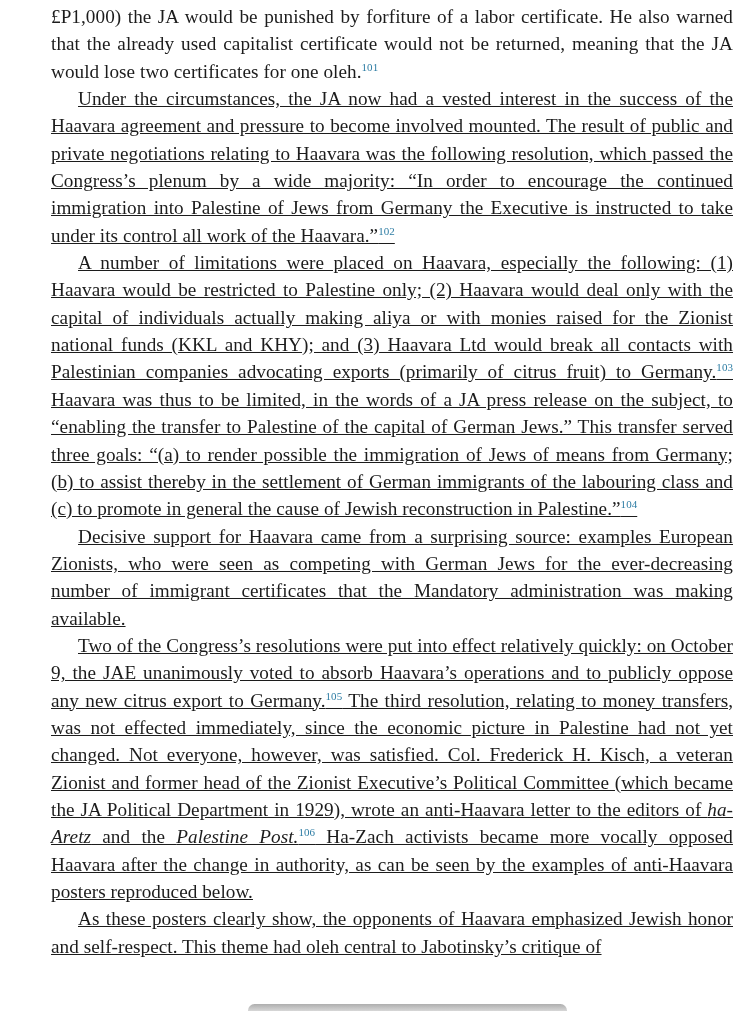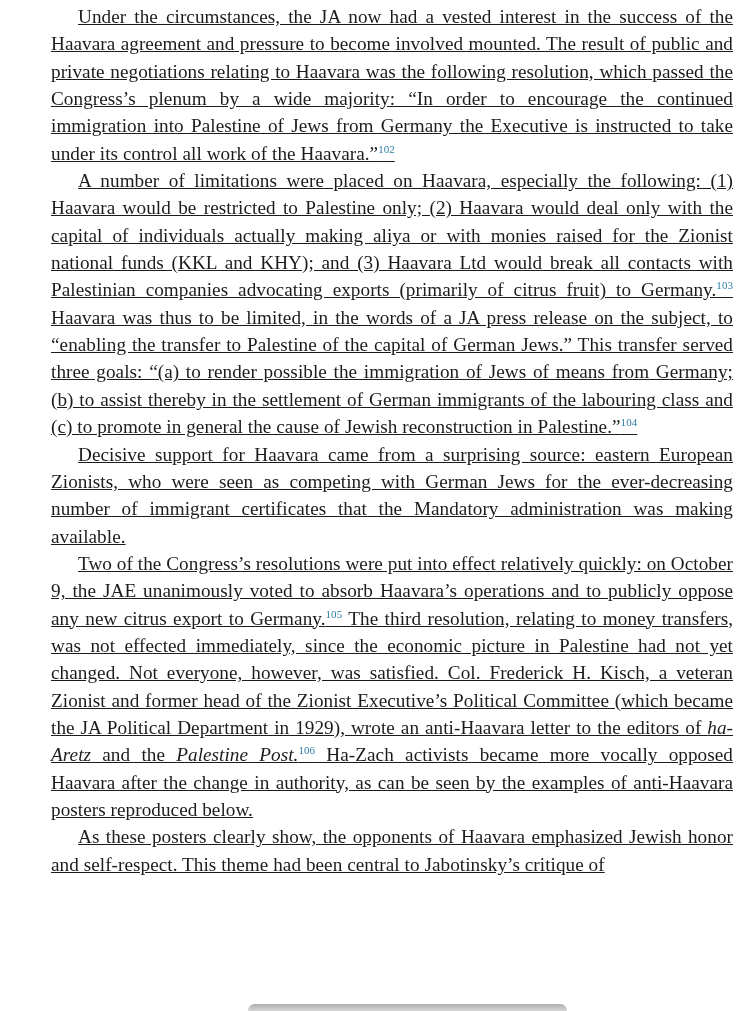--- a/index.html
+++ b/index.html
@@ -54,20 +54,21 @@
     height: 13px;
     border-radius: 8px;
     background: linear-gradient(to bottom, #aeaeae 0%, #d8d8d8 55%, #e9e9e9 100%);
   }
 </style>
 </head>
 <body>
 
 <div class="page">
   <div class="page-text">
+      <p><span>£P1,000) the JA would be punished by forfiture of a labor certificate. He also warned that the already used capitalist certificate would not be returned, meaning that the JA would lose two certificates for one oleh.</span><sup class="fn">101</sup></p>
       <p class="indent"><span>Under the circumstances, the JA now had a vested interest in the success of the Haavara agreement and pressure to become involved mounted. The result of public and private negotiations relating to Haavara was the following resolution, which passed the Congress’s plenum by a wide majority: “In order to encourage the continued immigration into Palestine of Jews from Germany the Executive is instructed to take under its control all work of the Haavara.”</span><sup class="fn">102</sup></p>
       <p class="indent"><span>A number of limitations were placed on Haavara, especially the following: (1) Haavara would be restricted to Palestine only; (2) Haavara would deal only with the capital of individuals actually making aliya or with monies raised for the Zionist national funds (KKL and KHY); and (3) Haavara Ltd would break all contacts with Palestinian companies advocating exports (primarily of citrus fruit) to Germany.</span><sup class="fn">103</sup><span> Haavara was thus to be limited, in the words of a JA press release on the subject, to “enabling the transfer to Palestine of the capital of German Jews.” This transfer served three goals: “(a) to render possible the immigration of Jews of means from Germany; (b) to assist thereby in the settlement of German immigrants of the labouring class and (c) to promote in general the cause of Jewish reconstruction in Palestine.”</span><sup class="fn">104</sup></p>
-      <p class="indent"><span>Decisive support for Haavara came from a surprising source: eastern European Zionists, who were seen as competing with German Jews for the ever-decreasing number of immigrant certificates that the Mandatory administration was making available.</span></p>
+      <p class="indent"><span>Decisive support for Haavara came from a surprising source: examples European Zionists, who were seen as competing with German Jews for the ever-decreasing number of immigrant certificates that the Mandatory administration was making available.</span></p>
       <p class="indent"><span>Two of the Congress’s resolutions were put into effect relatively quickly: on October 9, the JAE unanimously voted to absorb Haavara’s operations and to publicly oppose any new citrus export to Germany.</span><sup class="fn">105</sup><span> The third resolution, relating to money transfers, was not effected immediately, since the economic picture in Palestine had not yet changed. Not everyone, however, was satisfied. Col. Frederick H. Kisch, a veteran Zionist and former head of the Zionist Executive’s Political Committee (which became the JA Political Department in 1929), wrote an anti-Haavara letter to the editors of </span><em>ha-Aretz</em><span> and the </span><em>Palestine Post.</em><sup class="fn">106</sup><span> Ha-Zach activists became more vocally opposed Haavara after the change in authority, as can be seen by the examples of anti-Haavara posters reproduced below.</span></p>
-      <p class="indent"><span>As these posters clearly show, the opponents of Haavara emphasized Jewish honor and self-respect. This theme had been central to Jabotinsky’s critique of</span></p>
+      <p class="indent"><span>As these posters clearly show, the opponents of Haavara emphasized Jewish honor and self-respect. This theme had oleh central to Jabotinsky’s critique of</span></p>
     </div>
   <div class="bottom-sheet-handle"></div>
 </div>
 
 </body></html>

